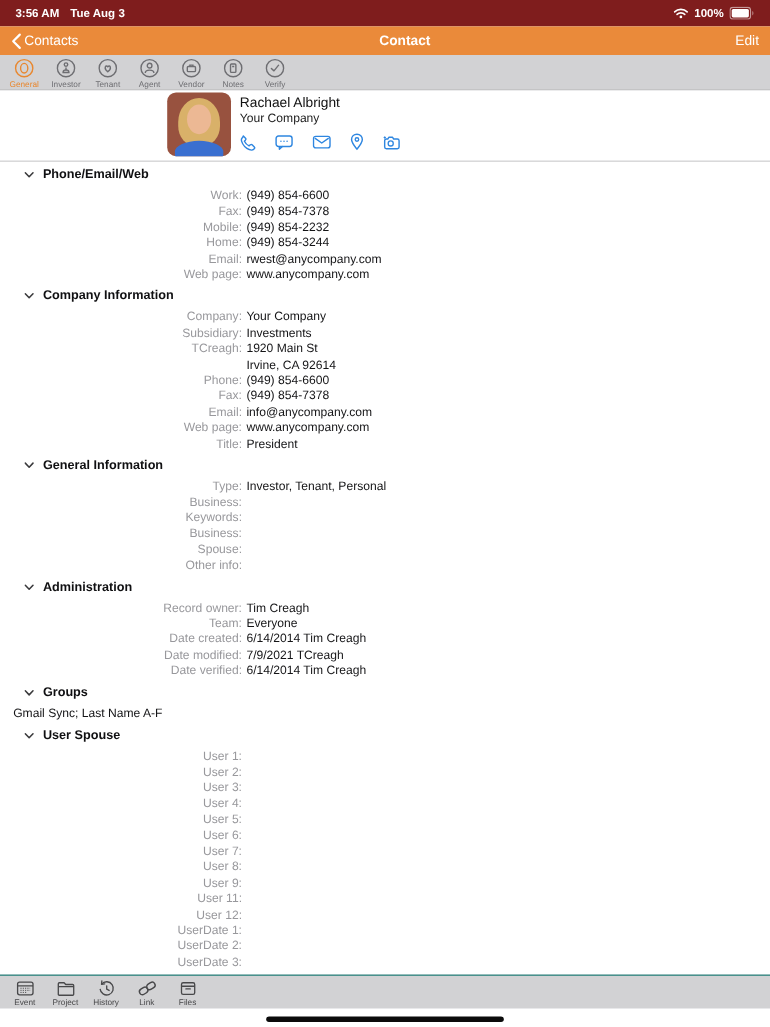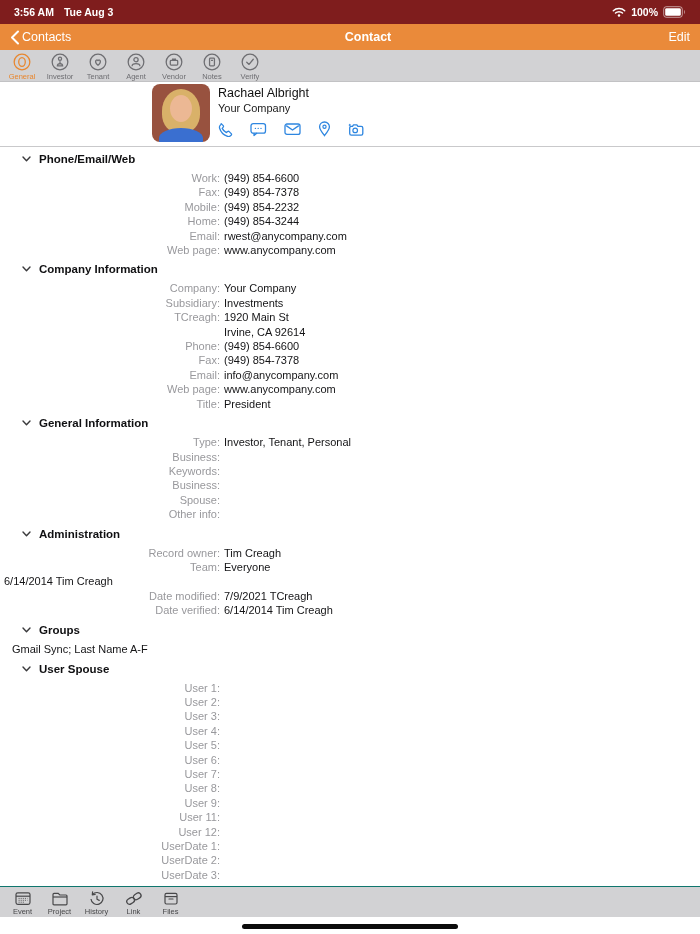--- a/index.html
+++ b/index.html
@@ -365,20 +365,21 @@
         <span class="row-label">Record owner:</span>
         <span class="row-value">Tim Creagh</span>
       </div>
 
       <div class="row">
         <span class="row-label">Team:</span>
         <span class="row-value">Everyone</span>
       </div>
 
       <div class="row">
+        <span class="row-label">Date created:</span>
         <span class="row-value">6/14/2014 Tim Creagh</span>
       </div>
 
       <div class="row">
         <span class="row-label">Date modified:</span>
         <span class="row-value">7/9/2021 TCreagh</span>
       </div>
 
       <div class="row">
         <span class="row-label">Date verified:</span>

